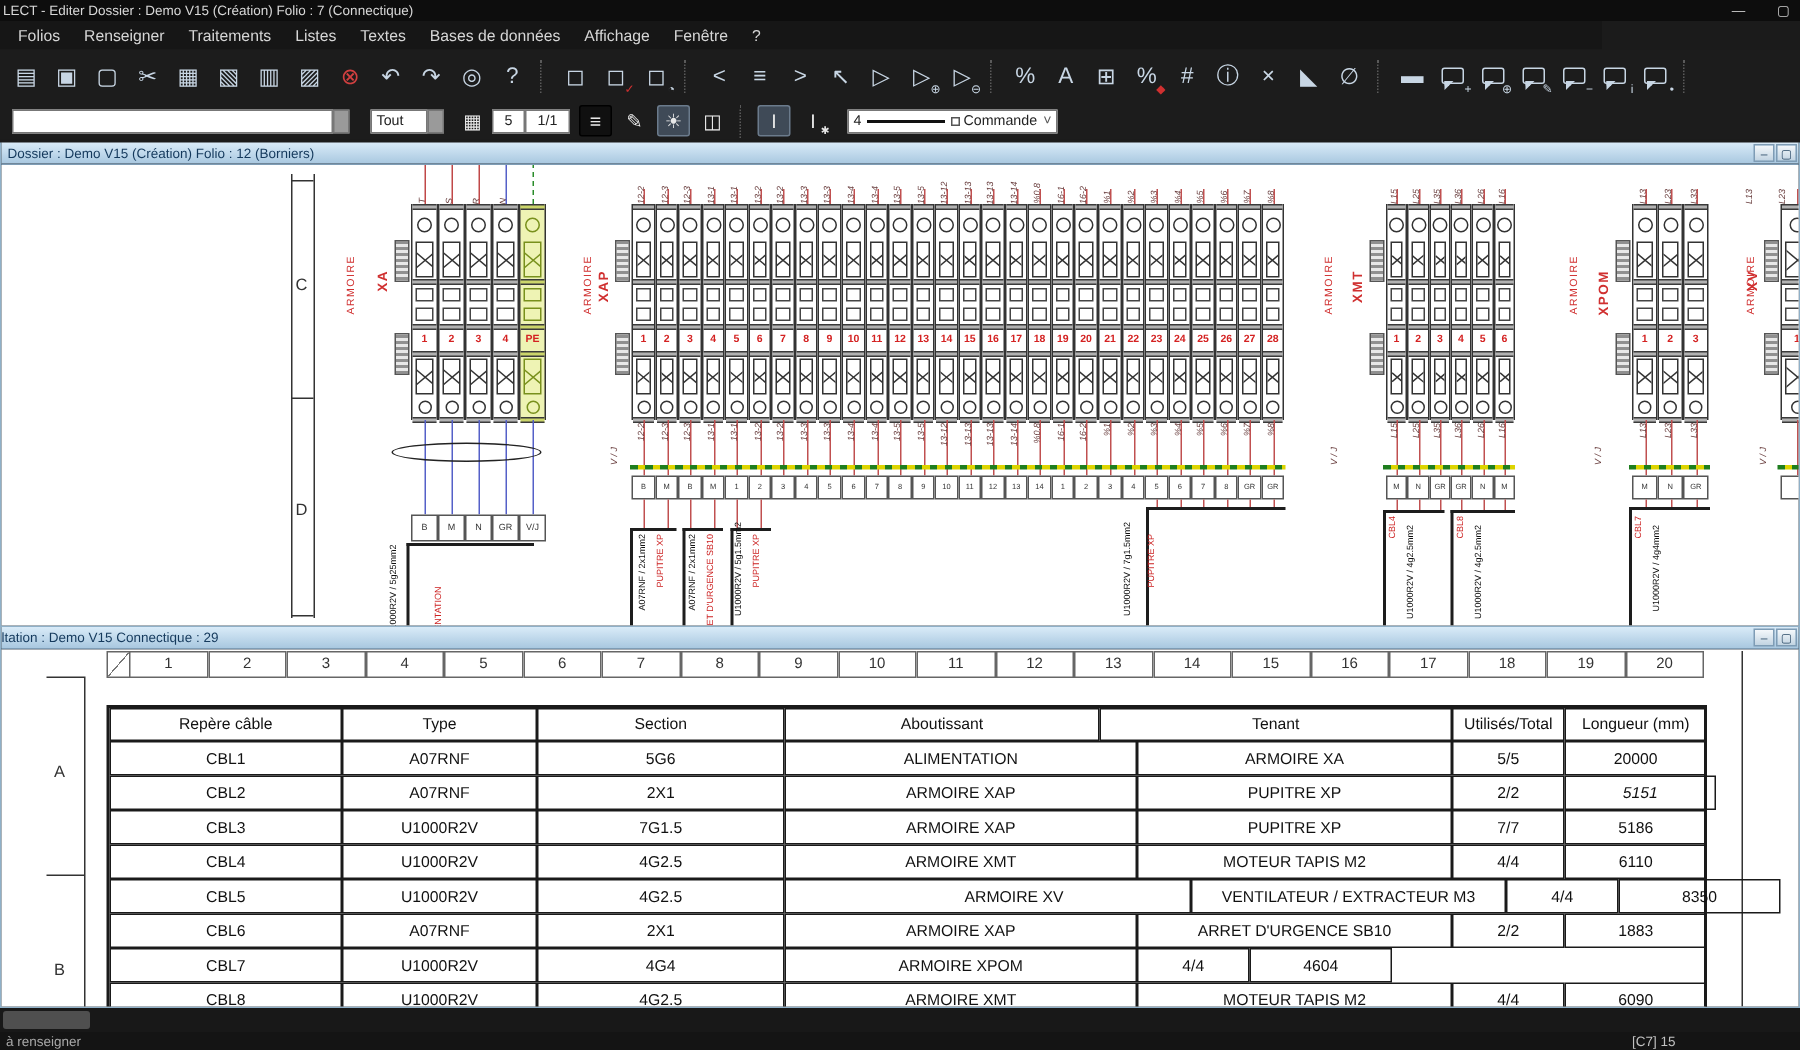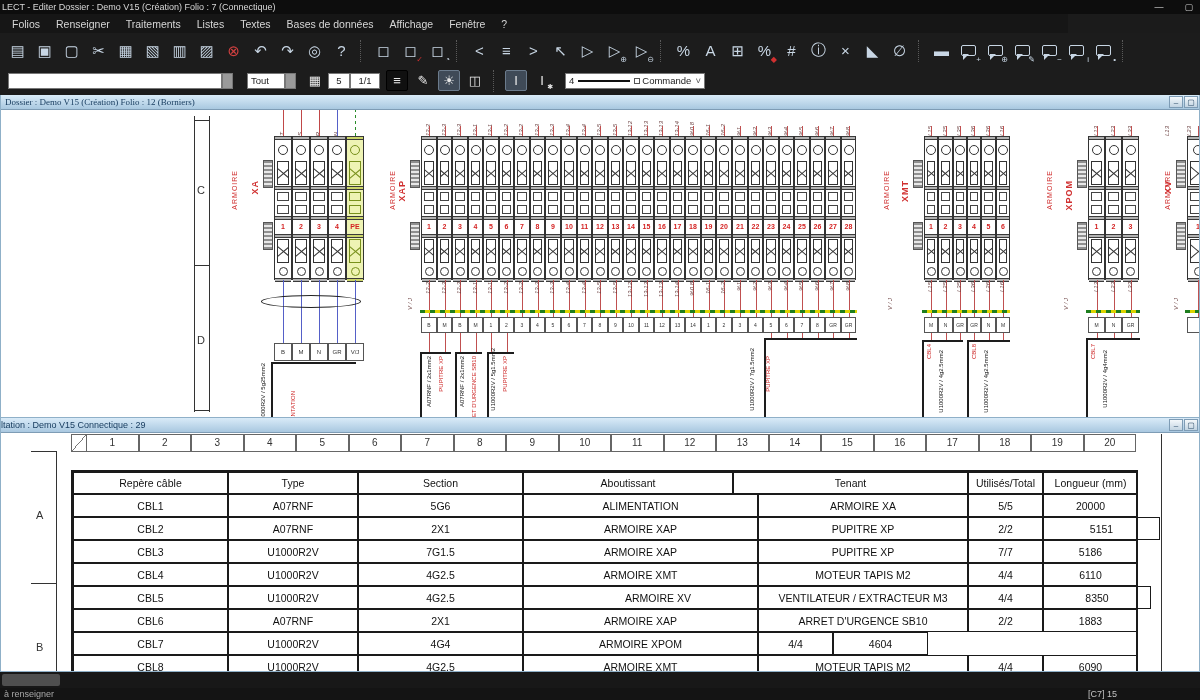--- a/index.html
+++ b/index.html
@@ -282,21 +282,21 @@
       <span>4</span>
       <span style="display:inline-block;width:52px;height:2px;background:#111;margin:0 4px;"></span>
       <span style="display:inline-block;width:6px;height:6px;border:1px solid #555;margin-right:2px;"></span>
       <span>Commande</span>
       <span style="margin-left:auto;color:#555;">˅</span>
     </div>
   </div>
 
   <div class="mdiwin" style="top:95px;height:323px;">
     <div class="wtitle">
-      <span class="wt" style="left:4px;font-family:Liberation Serif, serif;">Dossier : Demo V15  (Création)  Folio : 12  (Borniers)</span>
+      <span class="wt" style="left:4px;">Dossier : Demo V15  (Création)  Folio : 12  (Borniers)</span>
       <div class="wbtns" id="w1btns">
           <div class="wbtn">–</div>
           <div class="wbtn">▢</div>
         </div>
     </div>
     <div id="canvas1">
         <div class="vline" style="left: 193px; top: 6px; width: 1px; height: 296px; background: rgb(51, 51, 51);"></div>
         <div class="vline" style="left: 208px; top: 6px; width: 1px; height: 296px; background: rgb(51, 51, 51);"></div>
         <div class="hline" style="left: 193px; top: 10px; width: 15px; height: 1px; background: rgb(51, 51, 51);"></div>
         <div class="hline" style="left: 193px; top: 155px; width: 15px; height: 1px; background: rgb(51, 51, 51);"></div>
@@ -1684,21 +1684,21 @@
             <div class="gcell" style="width: 75px;">5/5</div>
             <div class="gcell" style="width: 95px;">20000</div>
           </div>
           <div class="grow">
             <div class="gcell" style="width: 155px;">CBL2</div>
             <div class="gcell" style="width: 130px;">A07RNF</div>
             <div class="gcell" style="width: 165px;">2X1</div>
             <div class="gcell" style="width: 235px;">ARMOIRE XAP</div>
             <div class="gcell" style="width: 210px;">PUPITRE XP</div>
             <div class="gcell" style="width: 75px;">2/2</div>
-            <div class="gcell" style="width: 117px;">5151</div>
+            <div class="gcell" style="width: 101px; font-style: italic;">5151</div>
           </div>
           <div class="grow">
             <div class="gcell" style="width: 155px;">CBL3</div>
             <div class="gcell" style="width: 130px;">U1000R2V</div>
             <div class="gcell" style="width: 165px;">7G1.5</div>
             <div class="gcell" style="width: 235px;">ARMOIRE XAP</div>
             <div class="gcell" style="width: 210px;">PUPITRE XP</div>
             <div class="gcell" style="width: 75px;">7/7</div>
             <div class="gcell" style="width: 95px;">5186</div>
           </div>
@@ -1708,21 +1708,21 @@
             <div class="gcell" style="width: 165px;">4G2.5</div>
             <div class="gcell" style="width: 235px;">ARMOIRE XMT</div>
             <div class="gcell" style="width: 210px;">MOTEUR TAPIS M2</div>
             <div class="gcell" style="width: 75px;">4/4</div>
             <div class="gcell" style="width: 95px;">6110</div>
           </div>
           <div class="grow">
             <div class="gcell" style="width: 155px;">CBL5</div>
             <div class="gcell" style="width: 130px;">U1000R2V</div>
             <div class="gcell" style="width: 165px;">4G2.5</div>
-            <div class="gcell" style="width: 235px; padding-left: 35px;">ARMOIRE XV</div>
+            <div class="gcell" style="width: 271px; padding-left: 35px;">ARMOIRE XV</div>
             <div class="gcell" style="width: 210px;">VENTILATEUR / EXTRACTEUR M3</div>
             <div class="gcell" style="width: 75px;">4/4</div>
             <div class="gcell" style="width: 108px;">8350</div>
           </div>
           <div class="grow">
             <div class="gcell" style="width: 155px;">CBL6</div>
             <div class="gcell" style="width: 130px;">A07RNF</div>
             <div class="gcell" style="width: 165px;">2X1</div>
             <div class="gcell" style="width: 235px;">ARMOIRE XAP</div>
             <div class="gcell" style="width: 210px;">ARRET D'URGENCE SB10</div>

